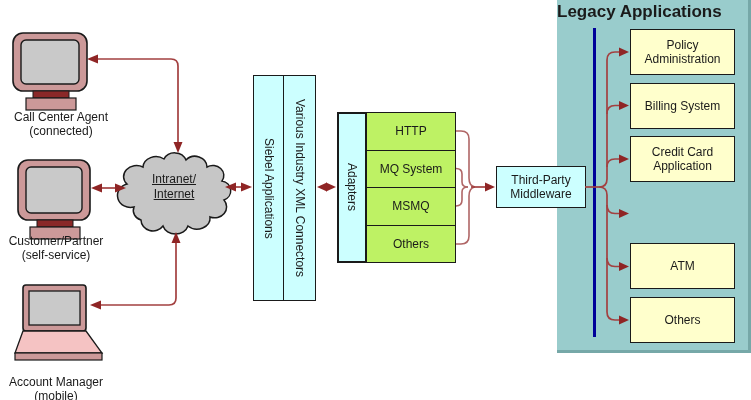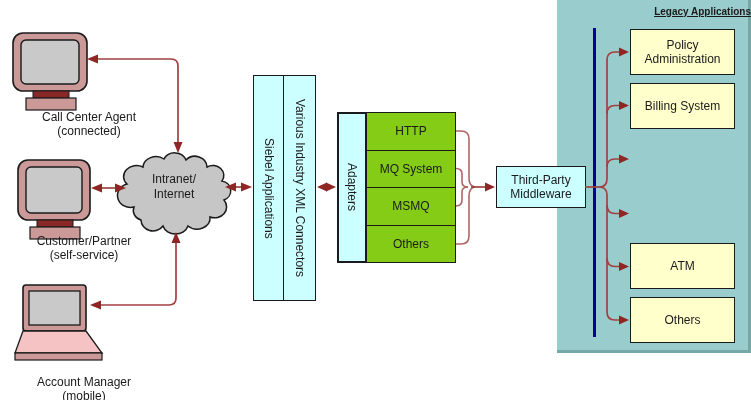--- a/index.html
+++ b/index.html
@@ -8,42 +8,42 @@
     font-family:"Liberation Sans", sans-serif;color:#1a1a1a;background:#ffffff;
     font-size:12px;line-height:14px;
   }
   .abs{position:absolute;}
   
   #legacy-panel{
     left:557px;top:0;width:194px;height:353px;background:#99cccc;
     border-right:3px solid #76a8a8;border-bottom:3px solid #76a8a8;box-sizing:border-box;
   }
   #legacy-title{
-    left:557px;top:5px;width:194px;text-align:right;font-weight:bold;font-size:10px;text-decoration:underline;
+    left:557px;top:5px;width:194px;text-align:left;font-weight:bold;font-size:17px;
   }
   
   .cyan{background:#ccffff;border:1px solid #1a1a1a;box-sizing:border-box;
         display:flex;align-items:center;justify-content:center;text-align:center;}
   .vtext{writing-mode:vertical-rl;white-space:nowrap;}
   #siebel-box{left:253px;top:75px;width:31px;height:226px;}
   #connectors-box{left:283px;top:75px;width:33px;height:226px;}
   #adapters-box{left:337px;top:112px;width:30px;height:151px;border-width:2.5px;}
   #protocol-stack{left:366px;top:112px;width:90px;height:151px;border:1.5px solid #1a1a1a;
-        box-sizing:border-box;display:flex;flex-direction:column;background:#84cc16;}
+        box-sizing:border-box;display:flex;flex-direction:column;background:#bef264;}
   .protocol-row{flex:1;display:flex;align-items:center;justify-content:center;
         border-bottom:1px solid #1a1a1a;}
   .protocol-row:last-child{border-bottom:none;}
   #middleware-box{left:496px;top:166px;width:90px;height:42px;border-width:1.5px;padding:2px;align-items:center;}
   
   .legacy-box{left:630px;width:105px;height:46px;background:#ffffcc;border:1.2px solid #1a1a1a;
         box-sizing:border-box;display:flex;align-items:center;justify-content:center;
         text-align:center;padding:12px;}
   
-  .client-label{text-align:center;line-height:14px;padding-left:28px;}
-  #cloud-label{left:129px;top:172px;width:90px;text-align:center;z-index:6;line-height:15px;}
+  .client-label{text-align:center;line-height:14px;}
+  #cloud-label{left:129px;top:172px;width:90px;text-align:center;z-index:6;line-height:15px;text-decoration:underline;}
   
   #overlay{left:0;top:0;z-index:5;pointer-events:none;}
   .redline{stroke:#a34040;stroke-width:1.7;fill:none;}
   .bracketline{stroke:#b06666;stroke-width:1.6;fill:none;}
   .arrowhead{fill:#8f2525;stroke:none;}
   #blue-line{stroke:#000099;stroke-width:3;}
   .cloudshape{fill:#c6c6c6;stroke:#1a1a1a;stroke-width:1.5;}
   .icon-svg{display:block;}
 </style>
 </head>
@@ -125,20 +125,23 @@
 
   <div class="abs cyan" id="middleware-box">
     <span>Third-Party Middleware</span>
   </div>
 
   <div class="abs legacy-box" style="top:29px;">
     <span>Policy Administration</span>
   </div>
   <div class="abs legacy-box" style="top:83px;">
     <span>Billing System</span>
+  </div>
+  <div class="abs legacy-box" style="top:136px;">
+    <span>Credit Card Application</span>
   </div>
   <div class="abs legacy-box" style="top:243px;">
     <span>ATM</span>
   </div>
   <div class="abs legacy-box" style="top:297px;">
     <span>Others</span>
   </div>
 
   <svg class="abs" id="overlay" width="751" height="400" viewBox="0 0 751 400">
 

